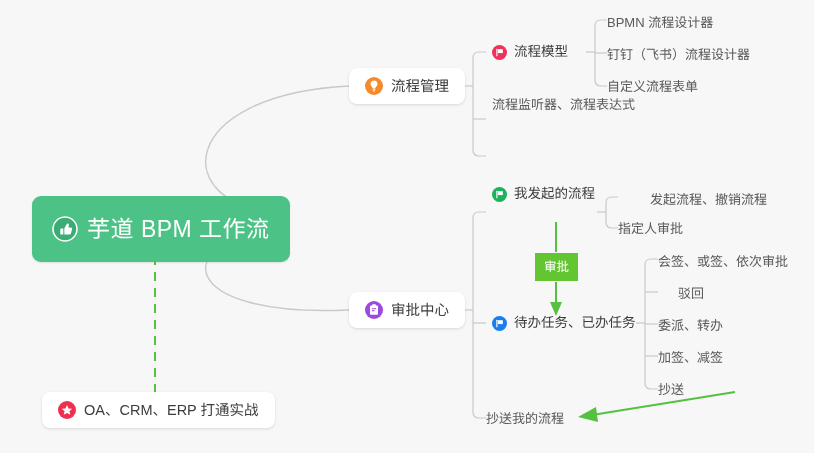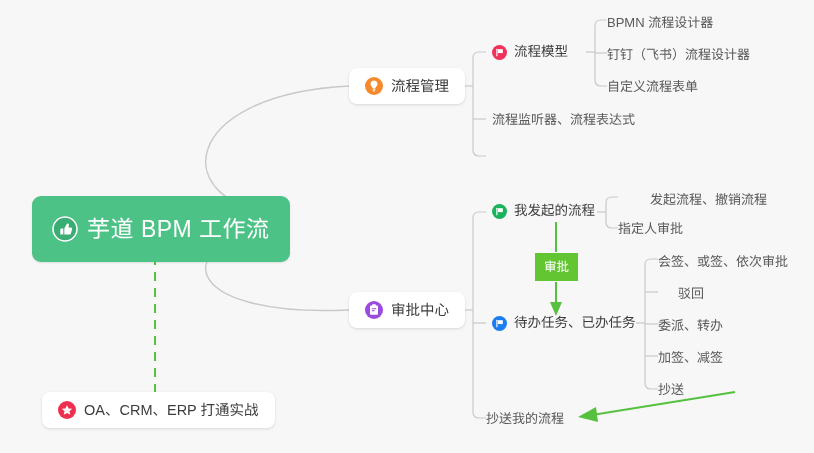--- a/index.html
+++ b/index.html
@@ -192,37 +192,37 @@
   <div class="node leaf-node" style="left:607px; top:10px;">
     <span class="node-label">BPMN 流程设计器</span>
   </div>
   <div class="node leaf-node" style="left:607px; top:42px;">
     <span class="node-label">钉钉（飞书）流程设计器</span>
   </div>
   <div class="node leaf-node" style="left:607px; top:74px;">
     <span class="node-label">自定义流程表单</span>
   </div>
 
-  <div class="node leaf-node" style="left:492px; top:107px;">
+  <div class="node leaf-node" style="left:492px; top:92px;">
     <span class="node-label">流程监听器、流程表达式</span>
   </div>
 
   <div class="node card-node" style="left:349px; top:292px;">
     <span class="icon icon-md ic-clip">
       <svg width="18" height="18" viewBox="0 0 18 18">
         <rect x="5.0" y="4.4" width="8.0" height="9.4" rx="1.1" fill="#ffffff"></rect>
         <rect x="7.1" y="3.2" width="3.8" height="2.0" rx="0.8" fill="#ffffff"></rect>
         <rect x="6.6" y="7.2" width="4.8" height="0.95" rx="0.45" fill="#9b4ae0"></rect>
         <rect x="6.6" y="9.3" width="3.2" height="0.95" rx="0.45" fill="#9b4ae0"></rect>
       </svg>
     </span>
     <span class="node-label">审批中心</span>
   </div>
 
-  <div class="node topic-node" style="left:492px; top:198px;">
+  <div class="node topic-node" style="left:492px; top:181px;">
     <span class="icon icon-sm ic-flag-g">
       <svg width="15" height="15" viewBox="0 0 15 15">
         <rect x="4.3" y="3.7" width="1.15" height="7.6" rx="0.5" fill="#ffffff"></rect>
         <path d="M5.8 4.2h5.0v3.9H5.8z" fill="#ffffff"></path>
       </svg>
     </span>
     <span class="node-label">我发起的流程</span>
   </div>
 
   <div class="node leaf-node" style="left:618px; top:187px;margin-left:32px;">

